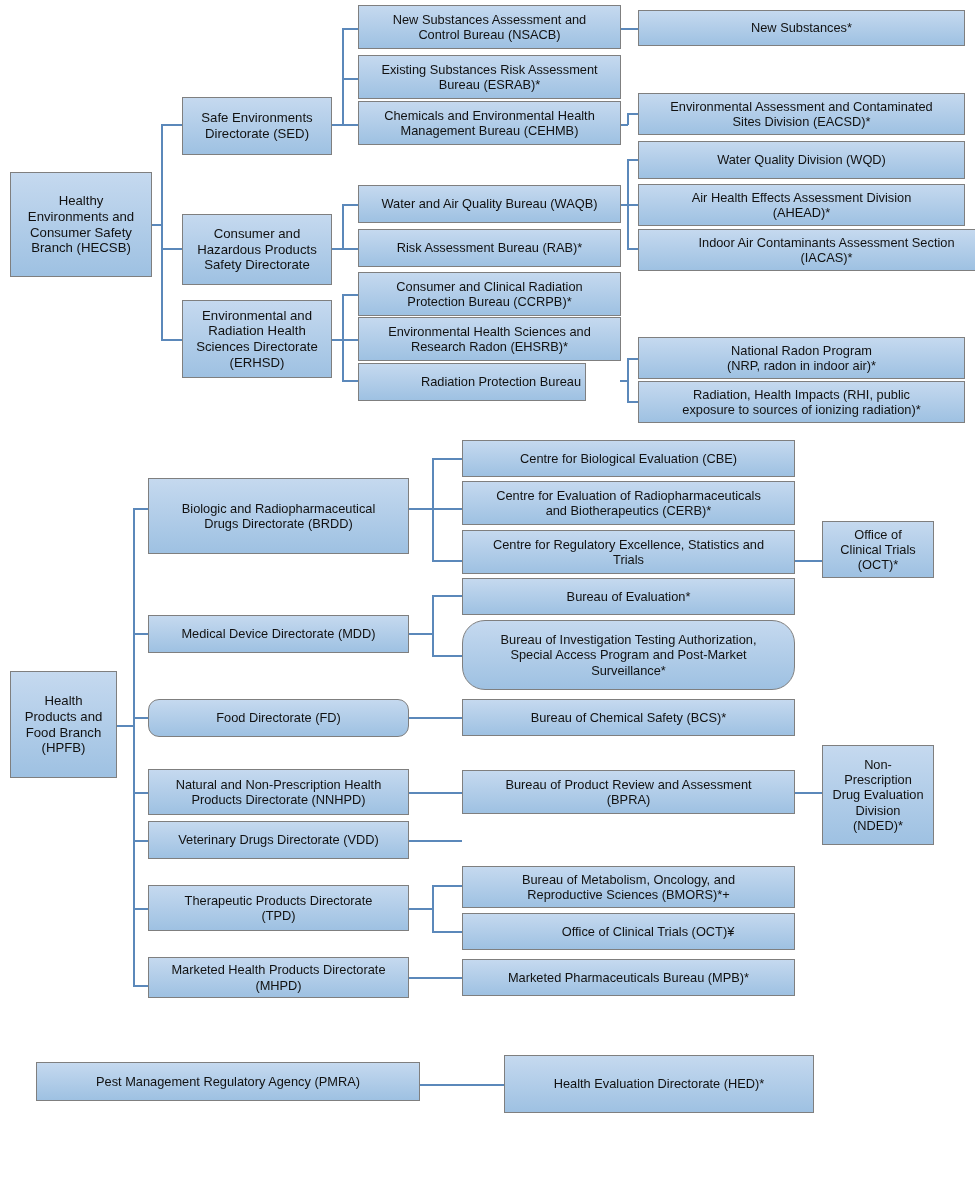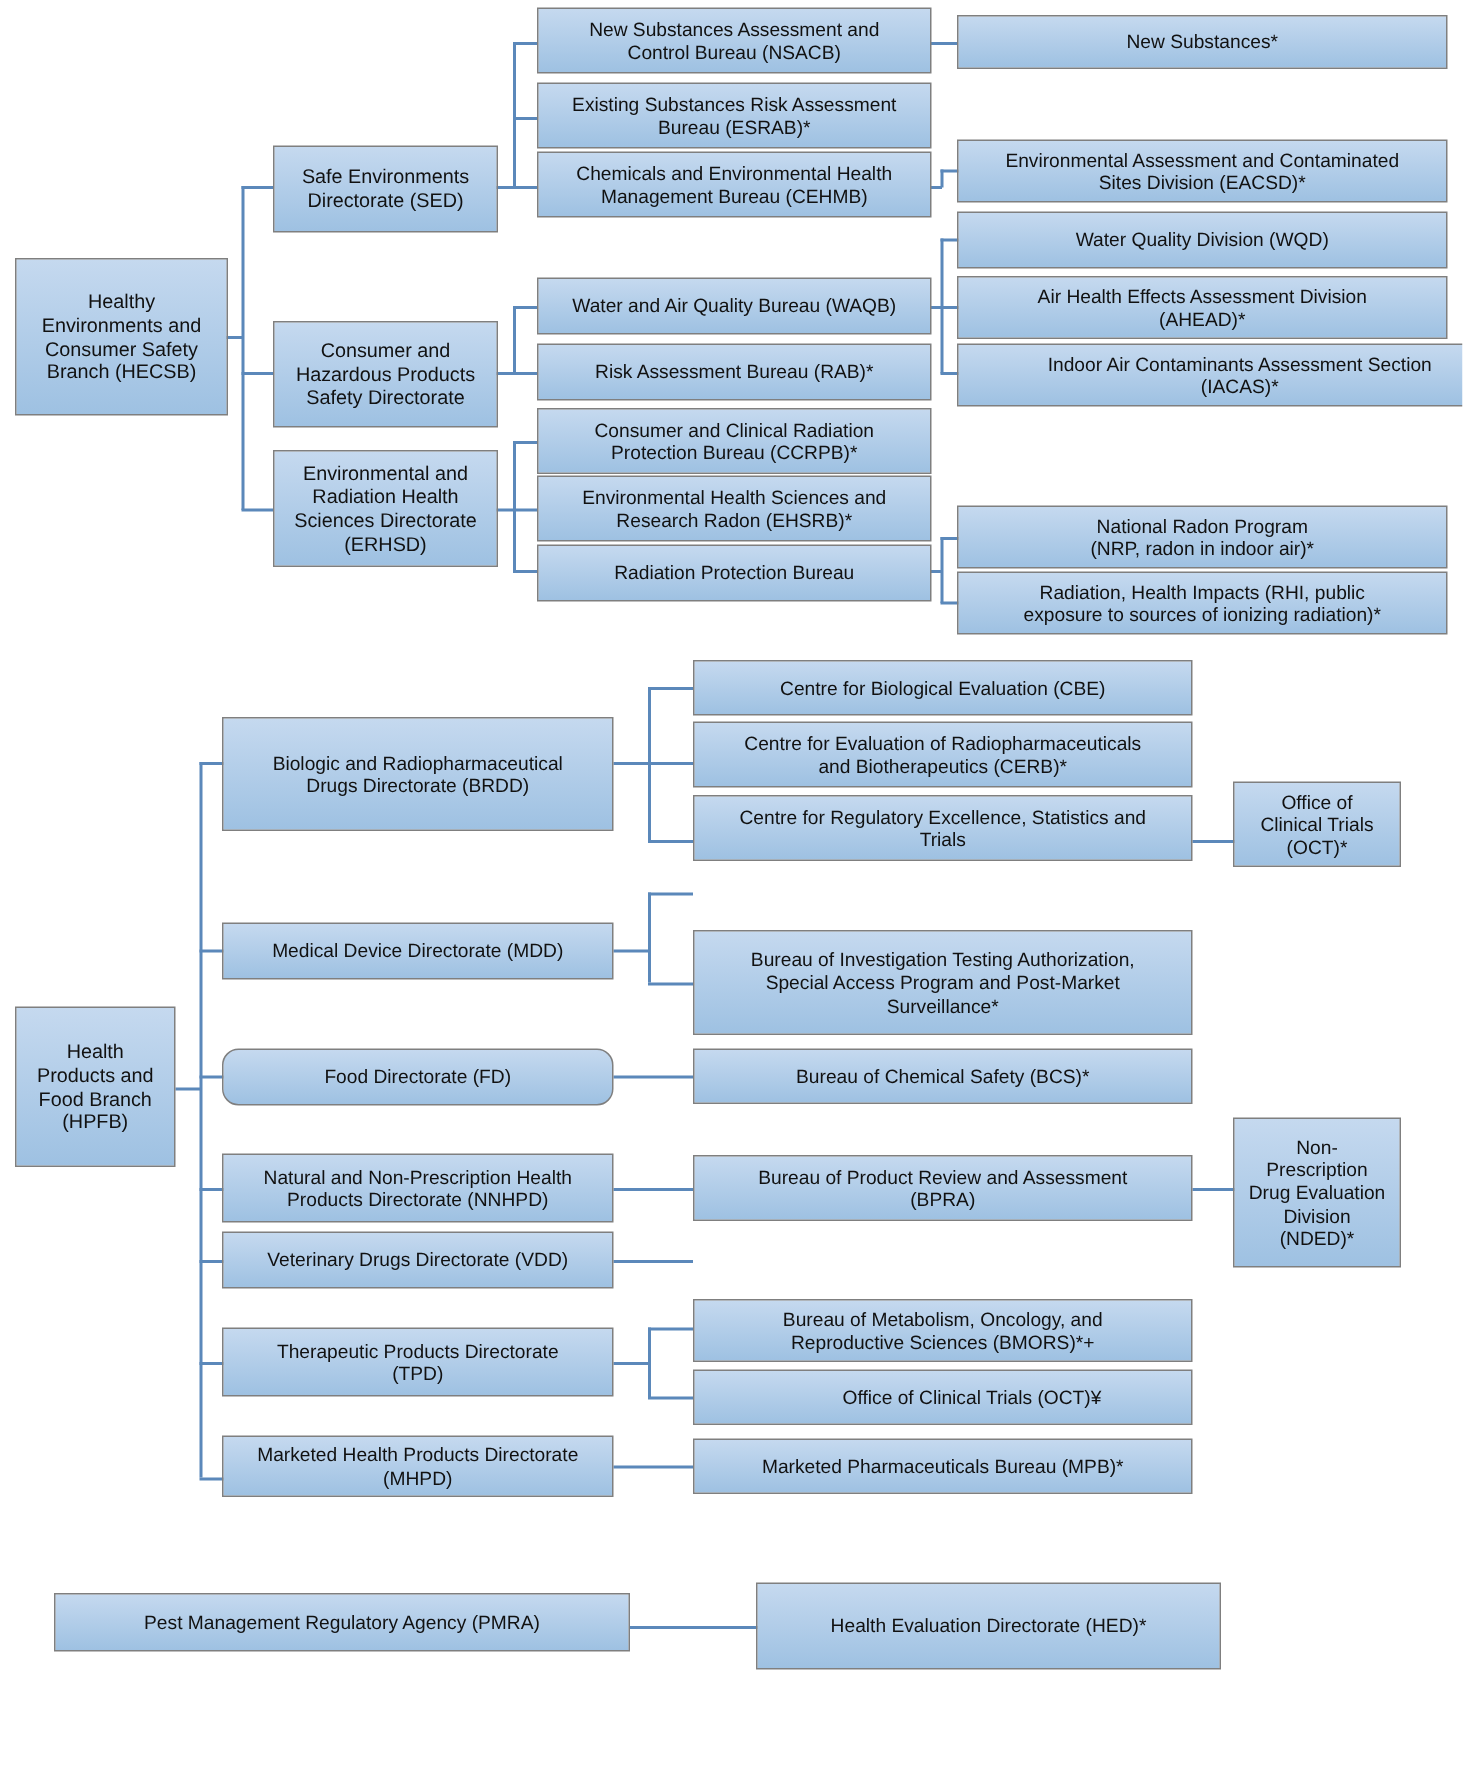--- a/index.html
+++ b/index.html
@@ -137,21 +137,21 @@
     <span class="lbl">Risk Assessment Bureau (RAB)*</span>
   </div>
   <div class="node fs125" style="left: 358px; top: 272px; width: 263px; height: 44px; background: linear-gradient(rgb(197, 217, 239) 0%, rgb(158, 193, 226) 100%); border-color: rgb(127, 127, 127); color: rgb(17, 17, 17);">
     <span class="lbl">Consumer and Clinical Radiation
 Protection Bureau (CCRPB)*</span>
   </div>
   <div class="node fs125" style="left: 358px; top: 317px; width: 263px; height: 44px; background: linear-gradient(rgb(197, 217, 239) 0%, rgb(158, 193, 226) 100%); border-color: rgb(127, 127, 127); color: rgb(17, 17, 17);">
     <span class="lbl">Environmental Health Sciences and
 Research Radon (EHSRB)*</span>
   </div>
-  <div class="node fs125" style="left: 358px; top: 363px; width: 263px; height: 38px; background: linear-gradient(rgb(197, 217, 239) 0%, rgb(158, 193, 226) 100%); border-color: rgb(127, 127, 127); color: rgb(17, 17, 17);">
+  <div class="node fs125" style="left: 358px; top: 363px; width: 228px; height: 38px; background: linear-gradient(rgb(197, 217, 239) 0%, rgb(158, 193, 226) 100%); border-color: rgb(127, 127, 127); color: rgb(17, 17, 17); text-align: right;">
     <span class="lbl">Radiation Protection Bureau</span>
   </div>
 
   <div class="node fs125" style="left: 638px; top: 10px; width: 327px; height: 36px; background: linear-gradient(rgb(197, 217, 239) 0%, rgb(158, 193, 226) 100%); border-color: rgb(127, 127, 127); color: rgb(17, 17, 17);">
     <span class="lbl">New Substances*</span>
   </div>
   <div class="node fs125" style="left: 638px; top: 93px; width: 327px; height: 42px; background: linear-gradient(rgb(197, 217, 239) 0%, rgb(158, 193, 226) 100%); border-color: rgb(127, 127, 127); color: rgb(17, 17, 17);">
     <span class="lbl">Environmental Assessment and Contaminated
 Sites Division (EACSD)*</span>
   </div>
@@ -250,21 +250,24 @@
     <span class="lbl">Centre for Biological Evaluation (CBE)</span>
   </div>
   <div class="node fs125" style="left: 462px; top: 481px; width: 333px; height: 44px; background: linear-gradient(rgb(197, 217, 239) 0%, rgb(158, 193, 226) 100%); border-color: rgb(127, 127, 127); color: rgb(17, 17, 17);">
     <span class="lbl">Centre for Evaluation of Radiopharmaceuticals
 and Biotherapeutics (CERB)*</span>
   </div>
   <div class="node fs125" style="left: 462px; top: 530px; width: 333px; height: 44px; background: linear-gradient(rgb(197, 217, 239) 0%, rgb(158, 193, 226) 100%); border-color: rgb(127, 127, 127); color: rgb(17, 17, 17);">
     <span class="lbl">Centre for Regulatory Excellence, Statistics and
 Trials</span>
   </div>
-  <div class="node fs125" style="left: 462px; top: 620px; width: 333px; height: 70px; background: linear-gradient(rgb(197, 217, 239) 0%, rgb(158, 193, 226) 100%); border-color: rgb(127, 127, 127); color: rgb(17, 17, 17);">
+  <div class="node fs125" style="left: 462px; top: 578px; width: 333px; height: 37px; background: linear-gradient(rgb(197, 217, 239) 0%, rgb(158, 193, 226) 100%); border-color: rgb(127, 127, 127); color: rgb(17, 17, 17);">
+    <span class="lbl">Bureau of Evaluation*</span>
+  </div>
+  <div class="node fs125" style="left: 462px; top: 620px; width: 333px; height: 70px; background: linear-gradient(rgb(197, 217, 239) 0%, rgb(158, 193, 226) 100%); border-color: rgb(127, 127, 127); color: rgb(17, 17, 17); border-radius: 23px;">
     <span class="lbl">Bureau of Investigation Testing Authorization,
 Special Access Program and Post-Market
 Surveillance*</span>
   </div>
   <div class="node fs125" style="left: 462px; top: 699px; width: 333px; height: 37px; background: linear-gradient(rgb(197, 217, 239) 0%, rgb(158, 193, 226) 100%); border-color: rgb(127, 127, 127); color: rgb(17, 17, 17);">
     <span class="lbl">Bureau of Chemical Safety (BCS)*</span>
   </div>
   <div class="node fs125" style="left: 462px; top: 770px; width: 333px; height: 44px; background: linear-gradient(rgb(197, 217, 239) 0%, rgb(158, 193, 226) 100%); border-color: rgb(127, 127, 127); color: rgb(17, 17, 17);">
     <span class="lbl">Bureau of Product Review and Assessment
 (BPRA)</span>

